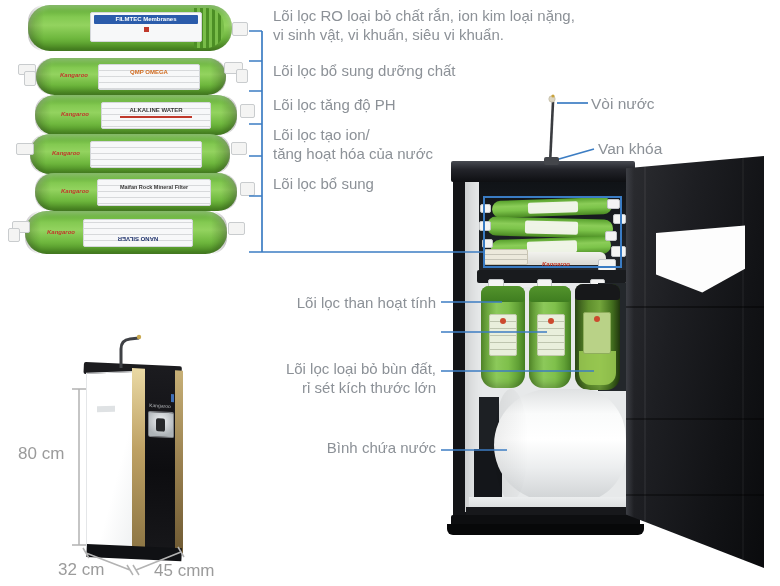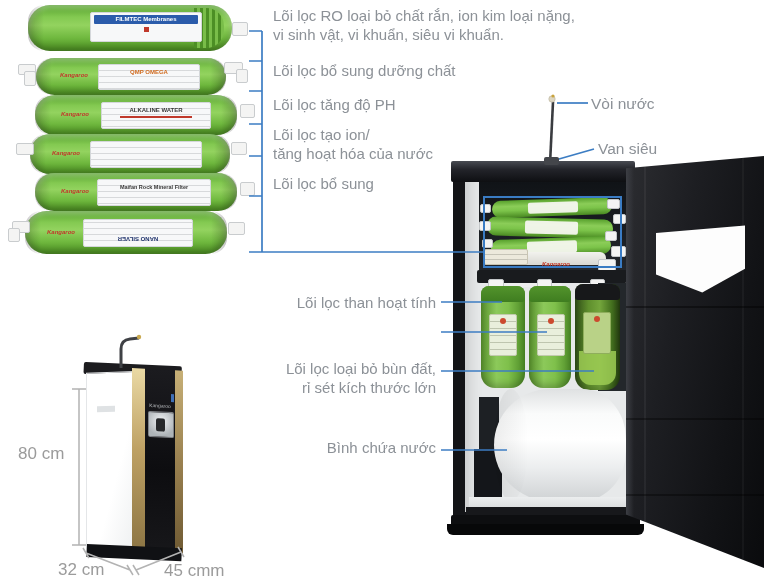--- a/index.html
+++ b/index.html
@@ -229,37 +229,37 @@
     <div>tăng hoạt hóa của nước</div>
   </div>
   <div class="callout" style="left:273px;top:174px;">
     <div>Lõi lọc bổ sung</div>
   </div>
 
   <div class="callout" style="left:591px;top:94px;font-size:15.5px;">
     <div>Vòi nước</div>
   </div>
   <div class="callout" style="left:598px;top:139px;font-size:15.5px;">
-    <div>Van siêu</div>
+    <div>Van khóa</div>
   </div>
 
   <div class="callout right" style="right:344px;top:293px;">
     <div>Lõi lọc than hoạt tính</div>
   </div>
   <div class="callout right" style="right:344px;top:359px;">
     <div>Lõi lọc loại bỏ bùn đất,</div>
     <div>rỉ sét kích thước lớn</div>
   </div>
   <div class="callout right" style="right:344px;top:438px;">
     <div>Bình chứa nước</div>
   </div>
 
   <div class="dim-text" style="left:18px;top:444px;">80 cm</div>
   <div class="dim-text" style="left:58px;top:560px;">32 cm</div>
-  <div class="dim-text" style="left:164px;top:561px;">45 cmm</div>
+  <div class="dim-text" style="left:154px;top:561px;">45 cmm</div>
 
   <svg class="abs" style="left:0;top:0;" width="780" height="586" viewBox="0 0 780 586">
     <g stroke="#3c7dc3" stroke-width="1.7" fill="none">
       <path d="M249 31 H262 M249 61 H262 M249 91 H262 M249 124 H262 M249 156 H262 M249 196 H262 M262 31 V252 M249 252 H483"></path>
       <path d="M557 103 H588"></path>
       <path d="M552 161 L594 149"></path>
       <path d="M441 302 H502"></path>
       <path d="M441 332 H547"></path>
       <path d="M441 371 H594"></path>
       <path d="M441 450 H507"></path>

